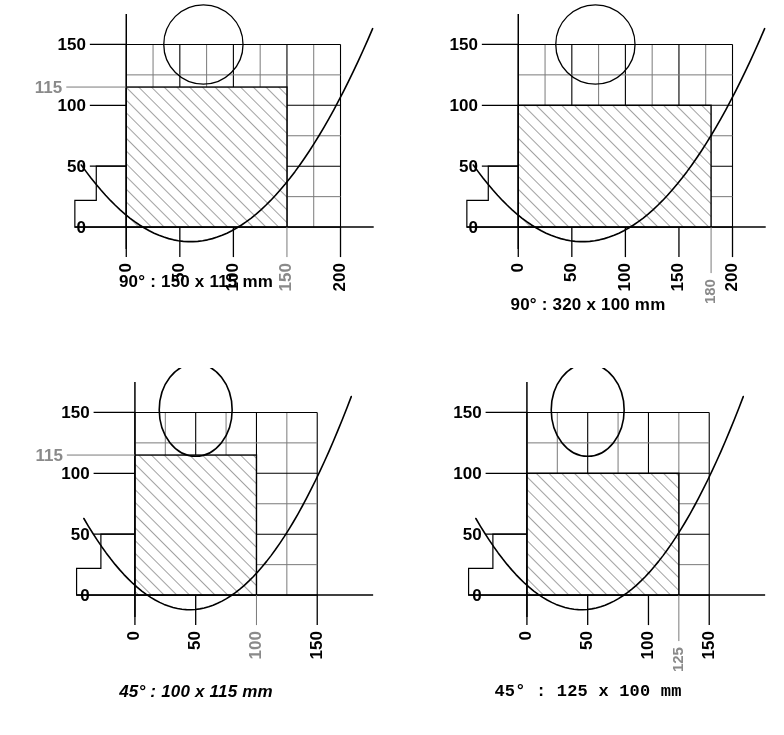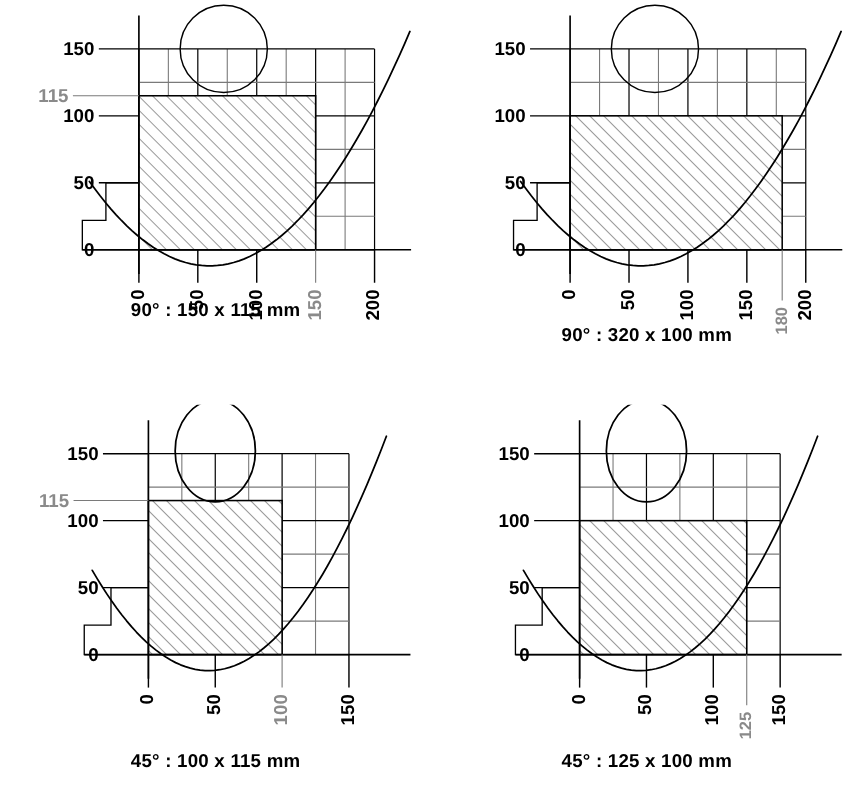--- a/index.html
+++ b/index.html
@@ -236,21 +236,21 @@
             <line x1="195.69230769230768" y1="227.08290155440417" x2="195.69230769230768" y2="257.0829015544042" stroke="#000000" stroke-width="1.3"></line>
             <text x="195.69230769230768" y="263.0829015544042" transform="rotate(-90 195.69230769230768 263.0829015544042)" text-anchor="end" dominant-baseline="middle" class="xlab">50</text>
             <line x1="256.46153846153845" y1="227.08290155440417" x2="256.46153846153845" y2="257.0829015544042" stroke="#7a7a7a" stroke-width="1"></line>
             <text x="256.46153846153845" y="263.0829015544042" transform="rotate(-90 256.46153846153845 263.0829015544042)" text-anchor="end" dominant-baseline="middle" class="xlab muted">100</text>
             <line x1="317.23076923076917" y1="227.08290155440417" x2="317.23076923076917" y2="257.0829015544042" stroke="#000000" stroke-width="1.3"></line>
             <text x="317.23076923076917" y="263.0829015544042" transform="rotate(-90 317.23076923076917 263.0829015544042)" text-anchor="end" dominant-baseline="middle" class="xlab">150</text>
           </g>
         </g>
       </svg>
     </div>
-  <div class="caption" id="caption-2" style="top:682px;">45° : 100 x 115 mm</div>
+  <div class="caption" id="caption-2" style="top:682px;font-style:italic;">45° : 100 x 115 mm</div>
 
   <div class="panel" id="panel-3" style="left:392px; top:368px;">
       <svg viewBox="0 0 392 367" width="392" height="367" class="panel-svg">
         <defs>
           <pattern id="hatch-3" width="9" height="9" patternUnits="userSpaceOnUse" patternTransform="rotate(-45 0 0)">
             <rect width="9" height="9" fill="#ffffff"></rect>
             <line x1="0" y1="0" x2="0" y2="9" stroke="#555555" stroke-width="1.1"></line>
           </pattern>
         </defs>
         <g>
@@ -293,15 +293,15 @@
             <line x1="256.46153846153845" y1="227.08290155440417" x2="256.46153846153845" y2="257.0829015544042" stroke="#000000" stroke-width="1.3"></line>
             <text x="256.46153846153845" y="263.0829015544042" transform="rotate(-90 256.46153846153845 263.0829015544042)" text-anchor="end" dominant-baseline="middle" class="xlab">100</text>
             <line x1="286.8461538461538" y1="227.08290155440417" x2="286.8461538461538" y2="273.0829015544042" stroke="#7a7a7a" stroke-width="1"></line>
             <text x="286.8461538461538" y="279.0829015544042" transform="rotate(-90 286.8461538461538 279.0829015544042)" text-anchor="end" dominant-baseline="middle" class="xlab muted small">125</text>
             <line x1="317.23076923076917" y1="227.08290155440417" x2="317.23076923076917" y2="257.0829015544042" stroke="#000000" stroke-width="1.3"></line>
             <text x="317.23076923076917" y="263.0829015544042" transform="rotate(-90 317.23076923076917 263.0829015544042)" text-anchor="end" dominant-baseline="middle" class="xlab">150</text>
           </g>
         </g>
       </svg>
     </div>
-  <div class="caption" id="caption-3" style="left:392px; top:682px;">45° : 125 x 100 mm</div>
+  <div class="caption" id="caption-3" style="left:392px; top:682px;font-family:Liberation Mono, monospace;">45° : 125 x 100 mm</div>
 
 </div>
 
 </body></html>

